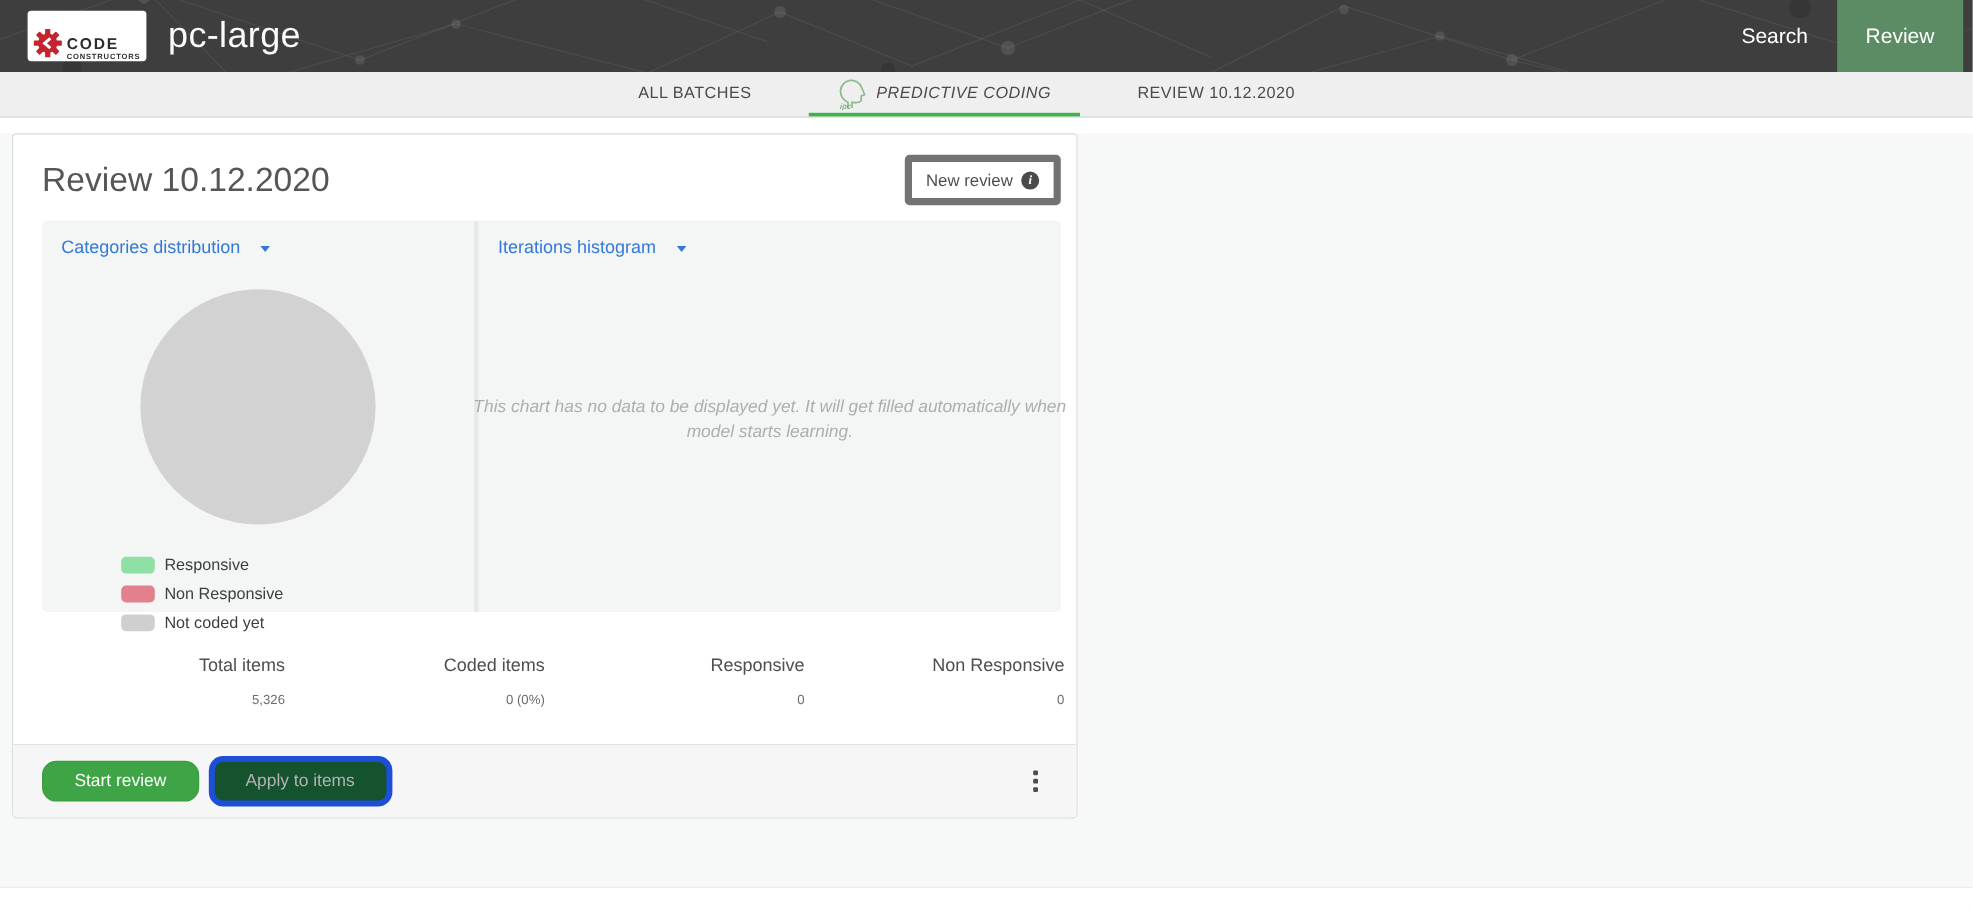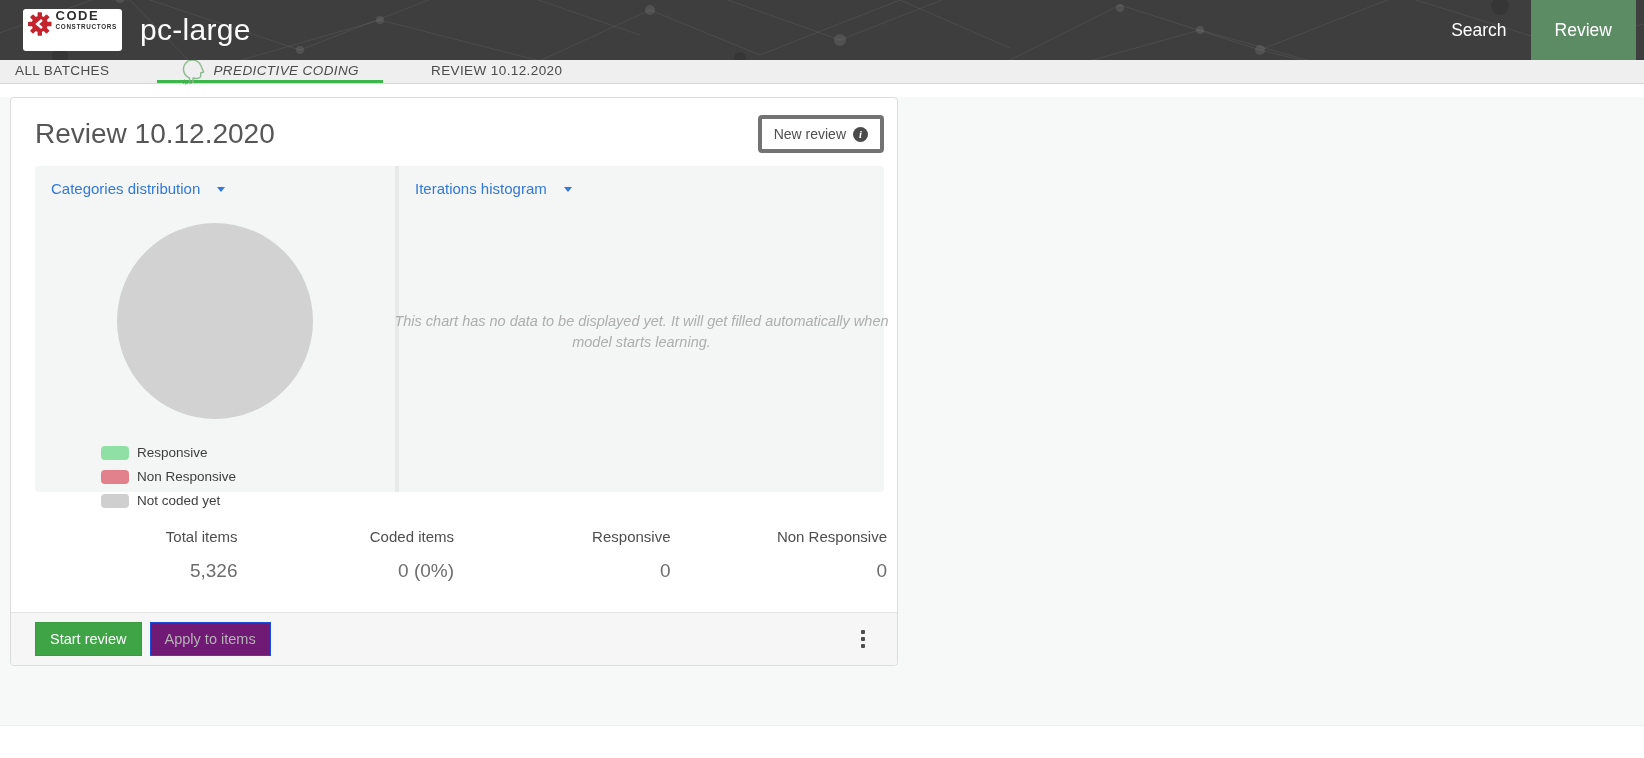--- a/index.html
+++ b/index.html
@@ -4,52 +4,52 @@
 <style>
   * { box-sizing: border-box; margin: 0; padding: 0; }
   html,body { width:1644px; height:758px; overflow:hidden; background:#fff;
     font-family:"Liberation Sans", sans-serif; }
 
   
   .app-header { position:relative; height:60px; background:#3e3e3e;
     display:flex; align-items:center; padding-left:23px; overflow:hidden; }
   .net-pattern { position:absolute; inset:0; pointer-events:none; }
   .logo-box { position:relative; z-index:2; width:99px; height:42px; background:#fff;
-    border-radius:3px; display:flex; align-items:flex-start; padding:0 5px; gap:4px; cursor:pointer; }
+    border-radius:3px; display:flex; align-items:flex-end; padding:0 5px; gap:4px; cursor:pointer; }
   .logo-text { display:flex; flex-direction:column; line-height:1; }
   .logo-line1 { font-size:13px; font-weight:bold; color:#2d2d2d; letter-spacing:1.5px; }
   .logo-line2 { font-size:6.3px; font-weight:bold; color:#2d2d2d; letter-spacing:0.7px; margin-top:2px; }
   .app-title { position:relative; z-index:2; margin-left:18px; font-size:30px; font-weight:300;
     color:#fbfbfb; letter-spacing:0.3px; }
   .top-nav { position:relative; z-index:2; margin-left:auto; display:flex; align-self:stretch;
     align-items:stretch; margin-right:8px; }
   .nav-item { display:flex; align-items:center; padding:0 24px; color:#fff;
     font-size:17.5px; cursor:pointer; text-decoration:none; }
   .nav-item.active { background:#5c8c63; }
 
   
-  .tab-bar { height:24px; background:#efefef; border-bottom:1px solid #d7d7d7;
-    display:flex; align-items:stretch; padding-left:13px; }
+  .tab-bar { height:38px; background:#efefef; border-bottom:1px solid #d7d7d7;
+    display:flex; align-items:stretch; padding-left:13px;justify-content:center; }
   .tab { display:flex; align-items:center; gap:7px; font-size:13.5px; color:#4b4b4b;
     letter-spacing:0.4px; cursor:pointer; border-bottom:3px solid transparent;
     padding:0 2px; margin-right:46px; }
   .tab.active { border-bottom-color:#3cb54a; padding:0 24px;font-style:italic; }
   .tab .pc-icon { margin-top:2px; }
 
   
   .main-area { height:629px; background:#f7f8f8; border-bottom:1px solid #ededed; }
   .bottom-strip { height:34px; background:#fff; }
 
   .card { width:888px; margin:13px 0 0 10px; background:#fff;
     border:1px solid #dcdcdc; border-radius:4px; }
   .card-head { display:flex; justify-content:space-between; align-items:center;
     padding:17px 13px 13px 24px; }
   .card-title { font-size:28px; font-weight:400; color:#565656; }
   .new-review-btn { display:flex; align-items:center; gap:7px; background:#fff;
-    border:4px solid #737373; border-radius:4px; padding:7px 12px; font-size:14px;
+    border:6px solid #737373; border-radius:4px; padding:7px 12px; font-size:14px;
     color:#4f4f4f; cursor:pointer; font-family:inherit; }
   .info-icon { width:15px; height:15px; border-radius:50%; background:#4a4a4a; color:#fff;
     font-size:10.5px; font-weight:bold; font-style:italic; font-family:"Liberation Serif",serif;
     display:inline-flex; align-items:center; justify-content:center; }
 
   
   .charts-row { display:flex; margin:0 13px 0 24px; height:326px; }
   .panel { background:#f4f5f5; padding:14px 16px; position:relative; }
   .panel.left  { width:360px; border-radius:4px 0 0 4px; }
   .panel.right { flex:1; border-radius:0 4px 4px 0; }
@@ -65,31 +65,31 @@
     color:#3e3e3e; cursor:pointer; }
   .swatch { width:28px; height:14px; border-radius:4px; flex:0 0 auto; }
   .empty-msg { position:absolute; left:50%; top:51%; transform:translate(-50%,-50%);
     width:500px; text-align:center; font-style:italic; font-size:14.5px;
     color:#aeaeae; line-height:1.45; }
 
   
   .stats-row { display:flex; padding:36px 10px 30px; }
   .stat { flex:1; text-align:right; }
   .stat-label { font-size:15px; color:#4e4e4e; margin-bottom:15px; }
-  .stat-value { font-size:19px; color:#6d6d6d; }
+  .stat-value { font-size:11px; color:#6d6d6d; }
 
   
   .card-footer { background:#f6f6f6; border-top:1px solid #e3e3e3;
     border-radius:0 0 4px 4px; display:flex; align-items:center; gap:8px;
     padding:9px 14px 9px 24px; }
-  .btn { font-family:inherit; font-size:14.5px; padding:8px 14px; border-radius:0;
+  .btn { font-family:inherit; font-size:14.5px; padding:8px 26px; border-radius:12px;
     cursor:pointer; }
   .btn.green { background:#3ea445; border:1px solid #3a9b41; color:#fff; }
   .btn.blue  { background:#74b9d5; border:1px solid #6fb3d0; color:#fff; }
-  .btn.disabled { background:#701a75; border:1px solid #1d4ed8; color:#b3b3b3; cursor:default; }
+  .btn.disabled { background:#14532d; border:5px solid #1d4ed8; color:#b3b3b3; cursor:default; }
   .kebab { margin-left:auto; margin-right:12px; display:flex; flex-direction:column;
     gap:3px; padding:4px 6px; cursor:pointer; }
   .kebab i { width:4px; height:4px; background:#4d4d4d; border-radius:1px; }
 </style>
 </head>
 <body>
 
 <header class="app-header">
   <svg class="net-pattern" width="1644" height="60" viewBox="0 0 1644 60" preserveAspectRatio="none">
     <g stroke="#ffffff" stroke-opacity="0.07" fill="none" stroke-width="1">

